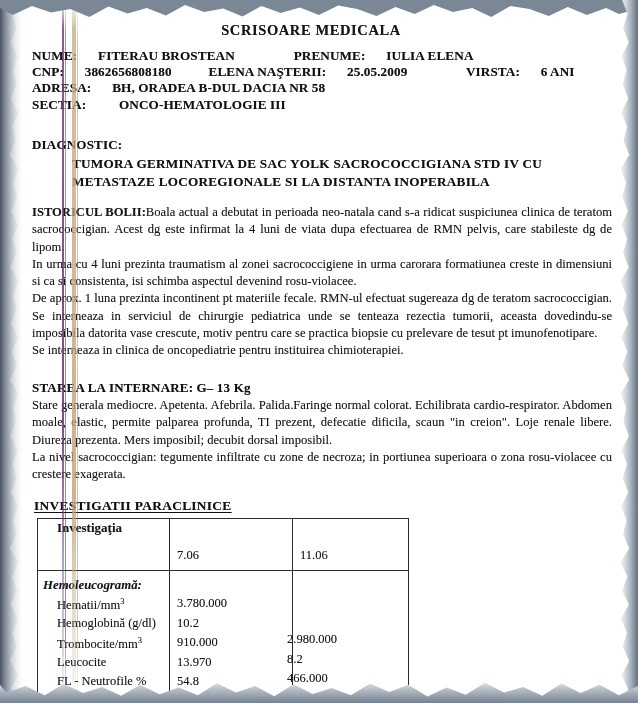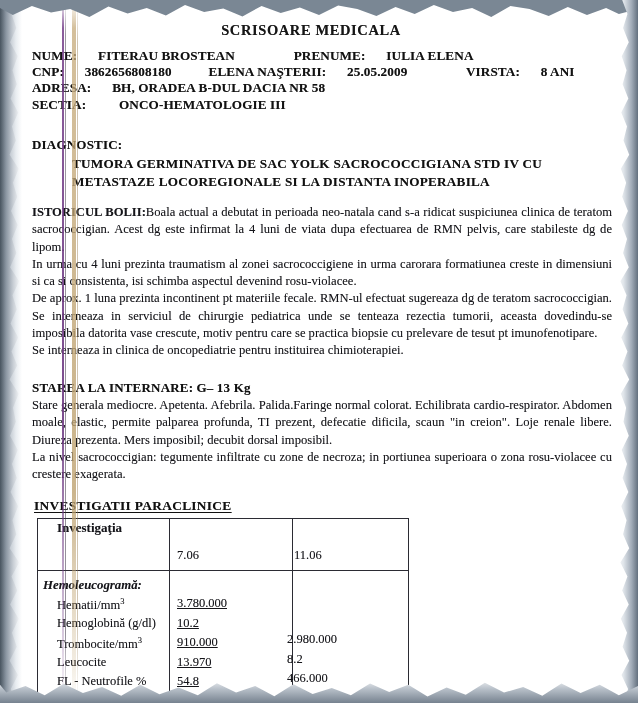--- a/index.html
+++ b/index.html
@@ -102,25 +102,25 @@
   .tbl .vline{position:absolute;top:0;bottom:0;width:1px;background:#2b2b33;}
   .tbl .vl-left{left:0;}
   .tbl .vl-c1{left:132px;}
   .tbl .vl-c2{left:255px;}
   .tbl .vl-right{right:0;}
   .tbl .hline{position:absolute;left:0;right:0;height:1px;background:#2b2b33;}
   .tbl .hl-top{top:0;}
   .tbl .hl-head{top:52px;}
   .tbl .cell{position:absolute;white-space:nowrap;}
   .c-lab{left:20px;}
-  .c-v1{left:140px;text-decoration:underline;}
+  .c-v1{left:140px;}
   .c-v2{left:250px;margin-top:36px;}
   .hd-lab{top:2px;left:20px;font-weight:bold;font-size:13px;}
   .hd-v1{top:30px;left:140px;}
-  .hd-v2{top:30px;left:257px;}
+  .hd-v2{top:30px;left:263px;}
   .grp{top:60px;left:6px;font-style:italic;font-weight:bold;font-size:12.8px;}
   .sup{font-size:8.5px;vertical-align:super;}
   .row-r{position:absolute;}
 </style>
 </head>
 <body>
 
 <div id="scan">
 
   <div class="doc">
@@ -141,21 +141,21 @@
         <span>CNP:</span>
         <span class="gap4"></span>
         <span>3862656808180</span>
         <span class="gap2"></span>
         <span>ELENA NAŞTERII:</span>
         <span class="gap4"></span>
         <span>25.05.2009</span>
         <span class="gap3"></span>
         <span>VIRSTA:</span>
         <span class="gap4"></span>
-        <span>8 ANI</span>
+        <span>6 ANI</span>
       </div>
       <div class="row">
         <span>ADRESA:</span>
         <span class="gap4"></span>
         <span>BH, ORADEA B-DUL DACIA NR 58</span>
       </div>
       <div class="row">
         <span>SECTIA:</span>
         <span class="gap1"></span>
         <span>ONCO-HEMATOLOGIE III</span>

